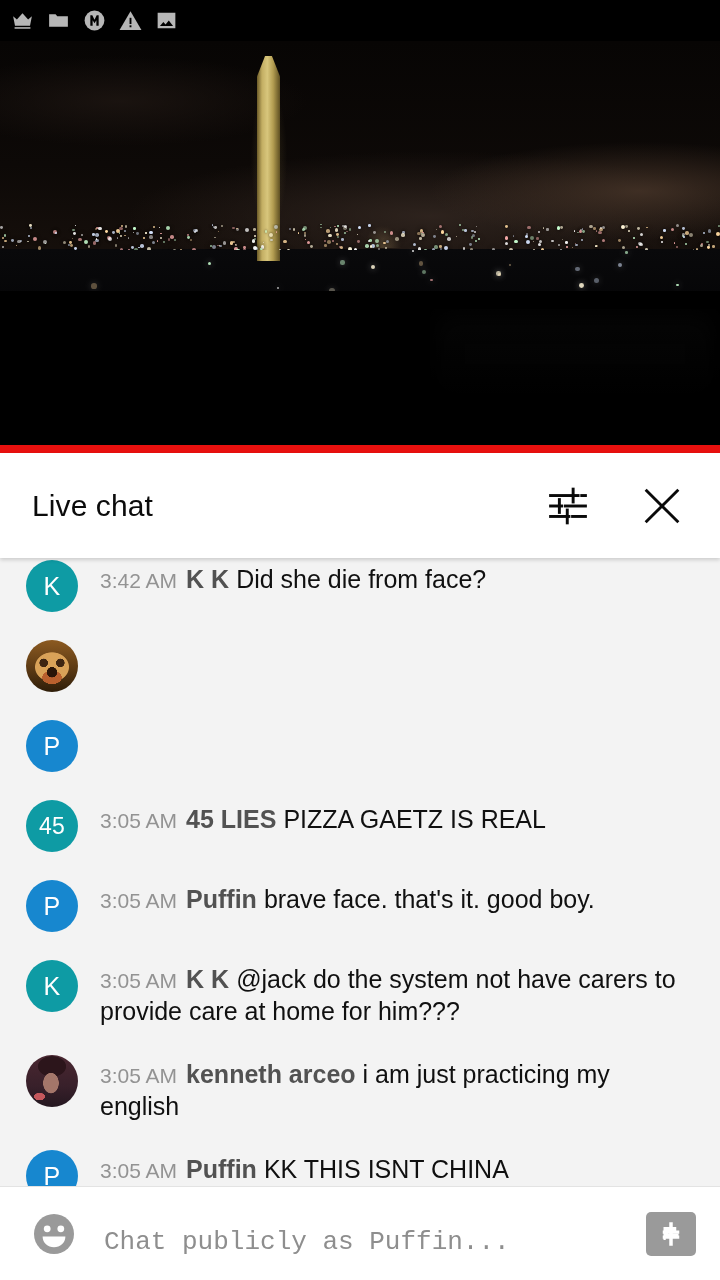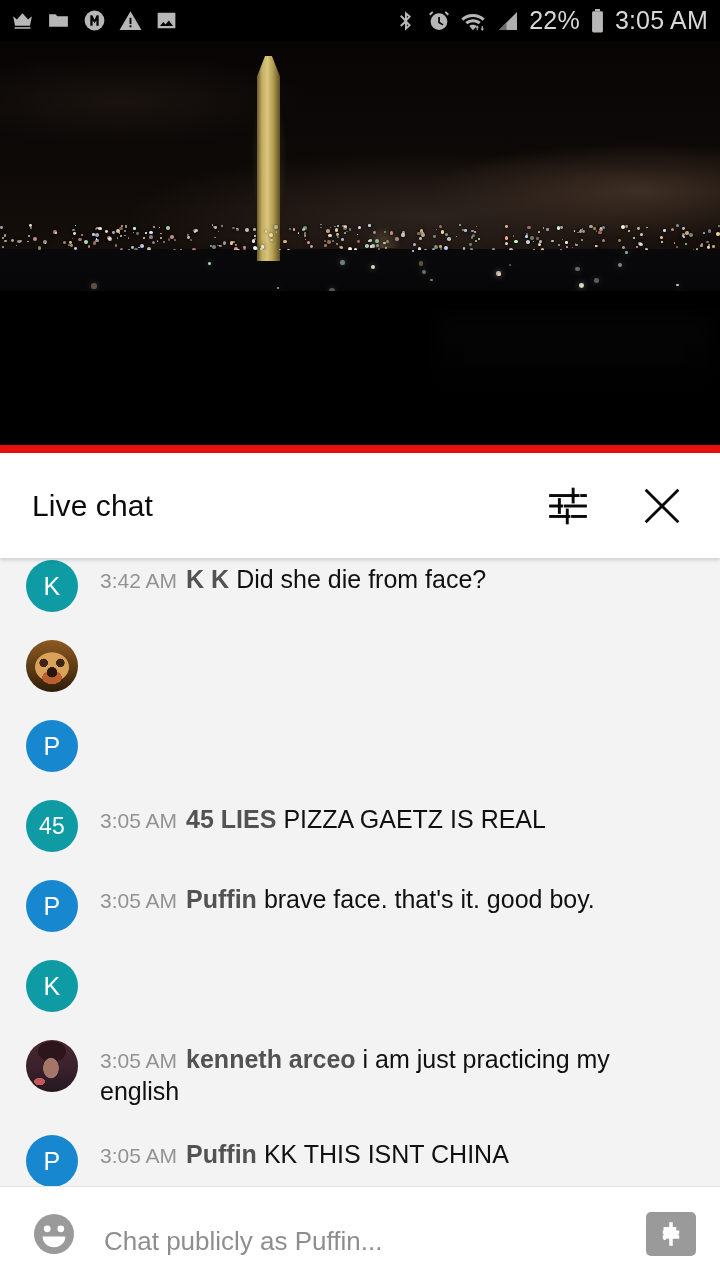--- a/index.html
+++ b/index.html
@@ -135,21 +135,21 @@
 
   
   #chat-input-bar{
     position:absolute; top:1186px; left:0; width:720px; height:94px;
     background:#fff; display:flex; align-items:center; padding:0 24px 0 26px;
     border-top:1px solid #e3e3e3;
   }
   #emoji-button{ flex:0 0 auto; width:56px; height:56px; display:flex; align-items:center; justify-content:center; cursor:pointer; }
   #chat-input{
     flex:1 1 auto; border:0; outline:0; background:transparent;
-    font-family:Liberation Sans, sans-serif; font-size:26px; color:#111;
+    font-family:Liberation Mono, monospace; font-size:26px; color:#111;
     margin-left:22px; padding:0;margin-top:16px;
   }
   #chat-input::placeholder{ color:#8e8e8e; }
   #superchat-button{
     flex:0 0 auto; width:50px; height:44px; border-radius:5px; background:#9a9a9a;
     display:flex; align-items:center; justify-content:center; cursor:pointer; margin-left:18px;
   }
 </style>
 </head>
 <body>
@@ -169,42 +169,20 @@
       </svg>
     <svg class="sb-ico" width="25" height="25" viewBox="0 0 24 24">
         <path d="M12 3L22.5 21H1.5L12 3z"></path>
         <rect x="11.1" y="9.4" width="1.8" height="6" fill="#000"></rect>
         <rect x="11.1" y="16.6" width="1.8" height="1.9" fill="#000"></rect>
       </svg>
     <svg class="sb-ico" width="25" height="25" viewBox="0 0 24 24">
         <path d="M3.5 4.5h17v15h-17v-15zm2.2 12.8h12.6l-4.1-5.4-3.1 3.9-2.1-2.3-3.3 3.8z"></path>
         <circle cx="16" cy="8.6" r="1.7"></circle>
       </svg>
-  </div>
-  <div id="status-right">
-    <svg class="sb-ico" width="24" height="26" viewBox="0 0 24 24">
-        <path d="M11 2.2l6 5.3-4.1 4.4 4.1 4.4-6 5.5v-7.4l-3.6 3.3-1.3-1.4 4.4-4.4L6.1 7.5l1.3-1.4L11 9.4V2.2zm1.9 4.6L12.9 9l1.5-1.2-1.5-1zm0 8.4v2.2l1.5-1.2-1.5-1z"></path>
-      </svg>
-    <svg class="sb-ico" width="24" height="26" viewBox="0 0 24 24">
-        <path d="M5.1 2.2L2 5.1l1.4 1.5 3-3L5.1 2.2zM18.9 2.2l-1.3 1.4 3 3L22 5.1l-3.1-2.9zM12 4.2A8.4 8.4 0 1012 21 8.4 8.4 0 0012 4.2zm.9 3.9v5l3.6 2.2-.8 1.3-4.5-2.7V8.1h1.7z"></path>
-      </svg>
-    <svg class="sb-ico" width="27" height="26" viewBox="0 0 26 24">
-        <path d="M12.5 5.2c4.3 0 8.2 1.6 11.2 4.3l-1.9 2.2a14.1 14.1 0 00-18.6 0L1.3 9.5A16.7 16.7 0 0112.5 5.2zm0 5.1c2.8 0 5.4 1 7.4 2.7l-1.9 2.2a8.6 8.6 0 00-11 0l-1.9-2.2a11.3 11.3 0 017.4-2.7zm0 5.2c1.4 0 2.6.5 3.6 1.3l-3.6 4.2-3.6-4.2c1-.8 2.2-1.3 3.6-1.3z"></path>
-        <path d="M16.6 16.1l1.6 2.4h-1.1v2.3h-1.1v-2.3h-1.1l1.7-2.4zM21.4 21.6l-1.6-2.4h1.1v-2.3h1.1v2.3h1.1l-1.7 2.4z"></path>
-      </svg>
-    <svg class="sb-ico" width="24" height="26" viewBox="0 0 24 24">
-        <path d="M21 3v18H3L21 3z" opacity="0.95"></path>
-        <path d="M10.5 21H3l7.5-7.5V21z" fill="#6d6d6d"></path>
-      </svg>
-    <span class="sb-text">22%</span>
-    <svg class="sb-ico" width="17" height="26" viewBox="0 0 14 24">
-        <rect x="4.6" y="1" width="4.8" height="2" rx=".6"></rect>
-        <rect x="2" y="3" width="10" height="19.6" rx="1.3"></rect>
-      </svg>
-    <span class="sb-text">3:05 AM</span>
   </div>
 </div>
 
 <div id="video-player">
   <div id="video-frame">
     <div id="sky"></div>
     <div id="ground">
         <i class="light" style="width: 2.03302px; height: 2.03302px; left: 539.047px; top: 149.81px; background: rgb(216, 230, 255); opacity: 0.74; box-shadow: rgba(255, 255, 255, 0.5) 0px 0px 6px;"></i>
         <i class="light" style="width: 3.26206px; height: 3.26206px; left: 606.681px; top: 119.733px; background: rgb(255, 176, 176); opacity: 0.82; box-shadow: rgba(255, 255, 255, 0.5) 0px 0px 6px;"></i>
         <i class="light" style="width: 3.11718px; height: 3.11718px; left: 88.9085px; top: 59.2623px; background: rgb(255, 255, 255); opacity: 0.75; box-shadow: rgba(255, 255, 255, 0.5) 0px 0px 6px;"></i>
@@ -659,20 +637,21 @@
       <div class="chat-msg">
         <div class="avatar" style="background: rgb(23, 135, 207);">
           <span class="avatar-initials">P</span>
         </div>
         <div class="msg-body"><span class="msg-time">3:05 AM</span><span class="msg-author">Puffin</span><span class="msg-text">brave face. that's it. good boy.</span></div>
       </div>
       <div class="chat-msg">
         <div class="avatar" style="background: rgb(14, 155, 164);">
           <span class="avatar-initials">K</span>
         </div>
+        <div class="msg-body"><span class="msg-time">3:05 AM</span><span class="msg-author">K K</span><span class="msg-text">@jack do the system not have carers to provide care at home for him???</span></div>
       </div>
       <div class="chat-msg">
         <div class="avatar ava-person"></div>
         <div class="msg-body"><span class="msg-time">3:05 AM</span><span class="msg-author">kenneth arceo</span><span class="msg-text">i am just practicing my english</span></div>
       </div>
       <div class="chat-msg">
         <div class="avatar" style="background: rgb(23, 135, 207);">
           <span class="avatar-initials">P</span>
         </div>
         <div class="msg-body"><span class="msg-time">3:05 AM</span><span class="msg-author">Puffin</span><span class="msg-text">KK THIS ISNT CHINA</span></div>

